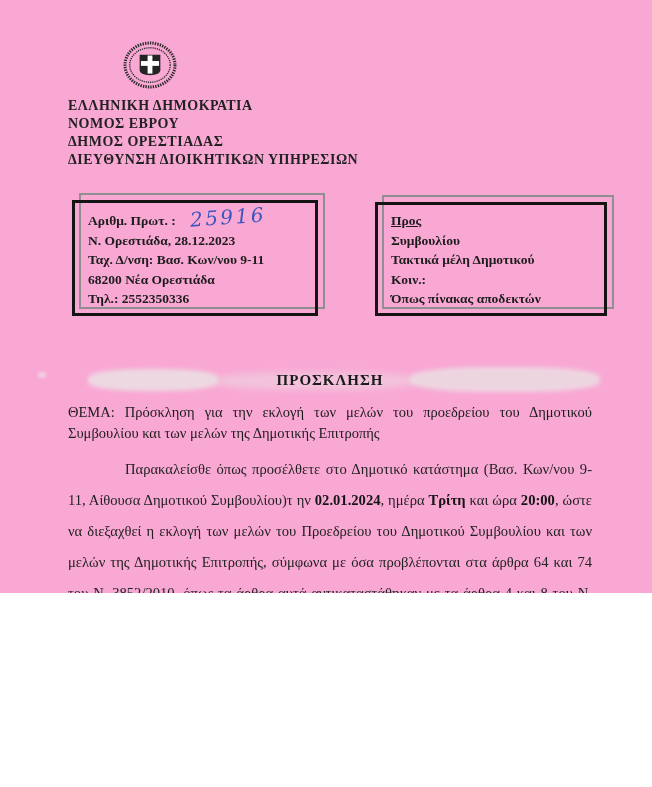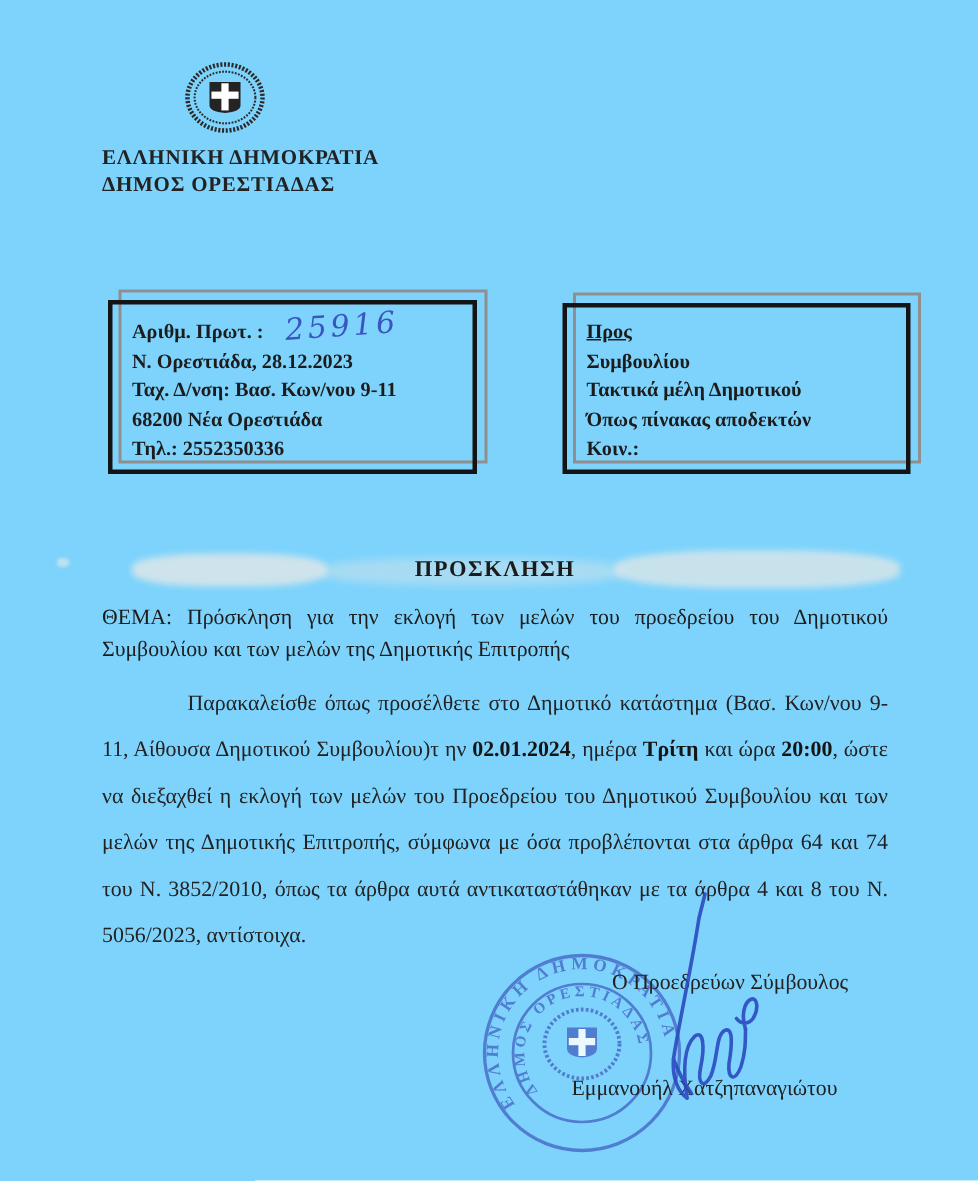--- a/index.html
+++ b/index.html
@@ -1,19 +1,19 @@
 <!DOCTYPE html>
 <html><head>
 <meta charset="utf-8">
 <style>
   html,body{margin:0;padding:0;background:#ffffff;}
   .page{
     position:relative;
-    width:652px;height:787px;
-    background:#7dd3fc;
+    width:652px;height:593px;
+    background:#f9a8d4;
     font-family:"Liberation Serif","DejaVu Serif",serif;
     color:#1e1e1e;
     overflow:hidden;
   }
   
   .emblem{position:absolute;left:121px;top:40px;width:58px;height:50px;}
   .header-lines{
     position:absolute;left:68px;top:97px;width:420px;
     font-weight:bold;font-size:14px;line-height:18px;letter-spacing:.5px;
     color:#222;
@@ -86,21 +86,23 @@
       <ellipse cx="0" cy="0" rx="29" ry="25.5" fill="none" stroke="#2b2b2b" stroke-width="3.5" stroke-dasharray="1.6 1.3"></ellipse>
       <ellipse cx="0" cy="0" rx="23.5" ry="20" fill="none" stroke="#2b2b2b" stroke-width="1.6" stroke-dasharray="1.4 1.1"></ellipse>
       <path d="M -12,-12 h 24 v 18 q 0,5 -12,6 q -12,-1 -12,-6 z" fill="#242424"></path>
       <rect x="-2.8" y="-11" width="5.6" height="21" fill="#ffffff"></rect>
       <rect x="-10.5" y="-4.6" width="21" height="5.6" fill="#ffffff"></rect>
     </svg>
   </div>
 
   <div class="header-lines">
     <div>ΕΛΛΗΝΙΚΗ ΔΗΜΟΚΡΑΤΙΑ</div>
+    <div>ΝΟΜΟΣ ΕΒΡΟΥ</div>
     <div>ΔΗΜΟΣ ΟΡΕΣΤΙΑΔΑΣ</div>
+    <div>ΔΙΕΥΘΥΝΣΗ ΔΙΟΙΚΗΤΙΚΩΝ ΥΠΗΡΕΣΙΩΝ</div>
   </div>
 
   <div class="frame frame-left">
     <div class="shadow"></div>
     <div class="inner">
       <div class="proto-line">
         <span>Αριθμ. Πρωτ. :</span><span class="proto-num">25916</span>
       </div>
       <div>Ν. Ορεστιάδα, 28.12.2023</div>
       <div>Ταχ. Δ/νση: Βασ. Κων/νου 9-11</div>
@@ -108,22 +110,22 @@
       <div>Τηλ.: 2552350336</div>
     </div>
   </div>
 
   <div class="frame frame-right">
     <div class="shadow"></div>
     <div class="inner">
       <div class="to-label">Προς</div>
       <div>Συμβουλίου</div>
       <div>Τακτικά μέλη Δημοτικού</div>
+      <div>Κοιν.:</div>
       <div>Όπως πίνακας αποδεκτών</div>
-      <div>Κοιν.:</div>
     </div>
   </div>
 
   <div class="doc-title">ΠΡΟΣΚΛΗΣΗ</div>
 
   <div class="subject">
     <span>ΘΕΜΑ:</span>
     <span>Πρόσκληση για την εκλογή των μελών του προεδρείου του Δημοτικού Συμβουλίου και των μελών της Δημοτικής Επιτροπής</span>
   </div>
 

